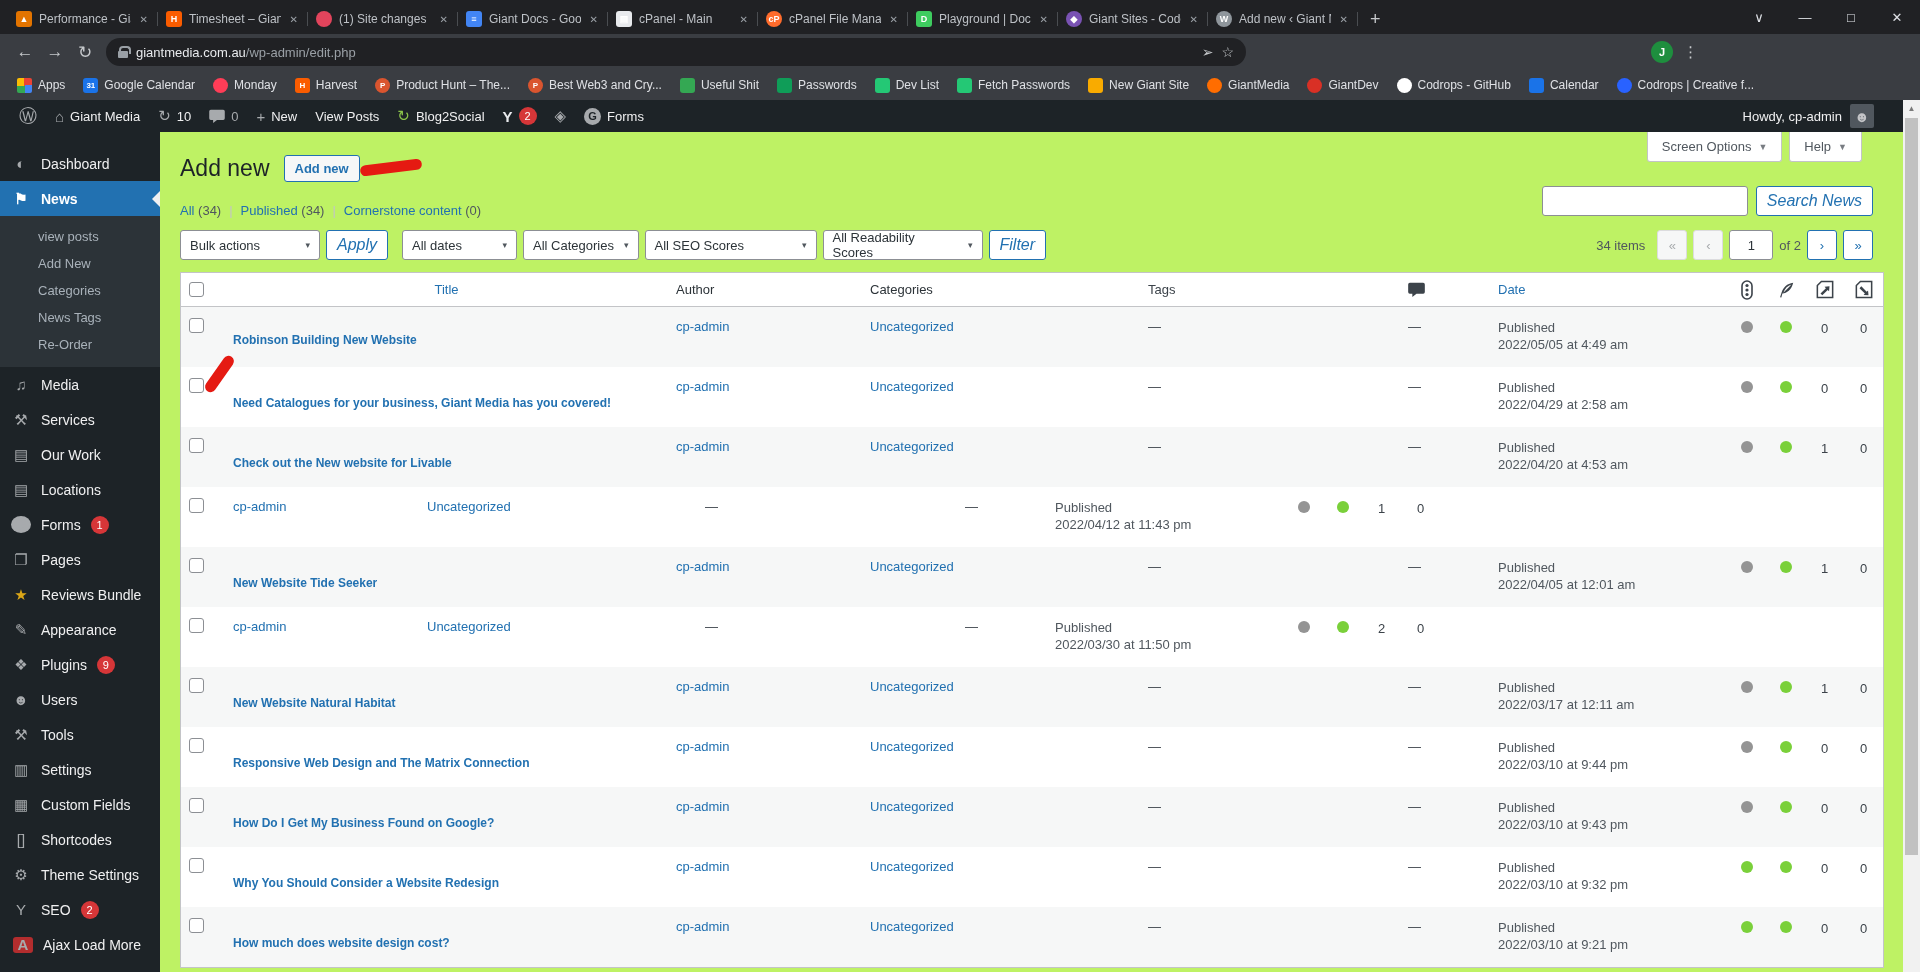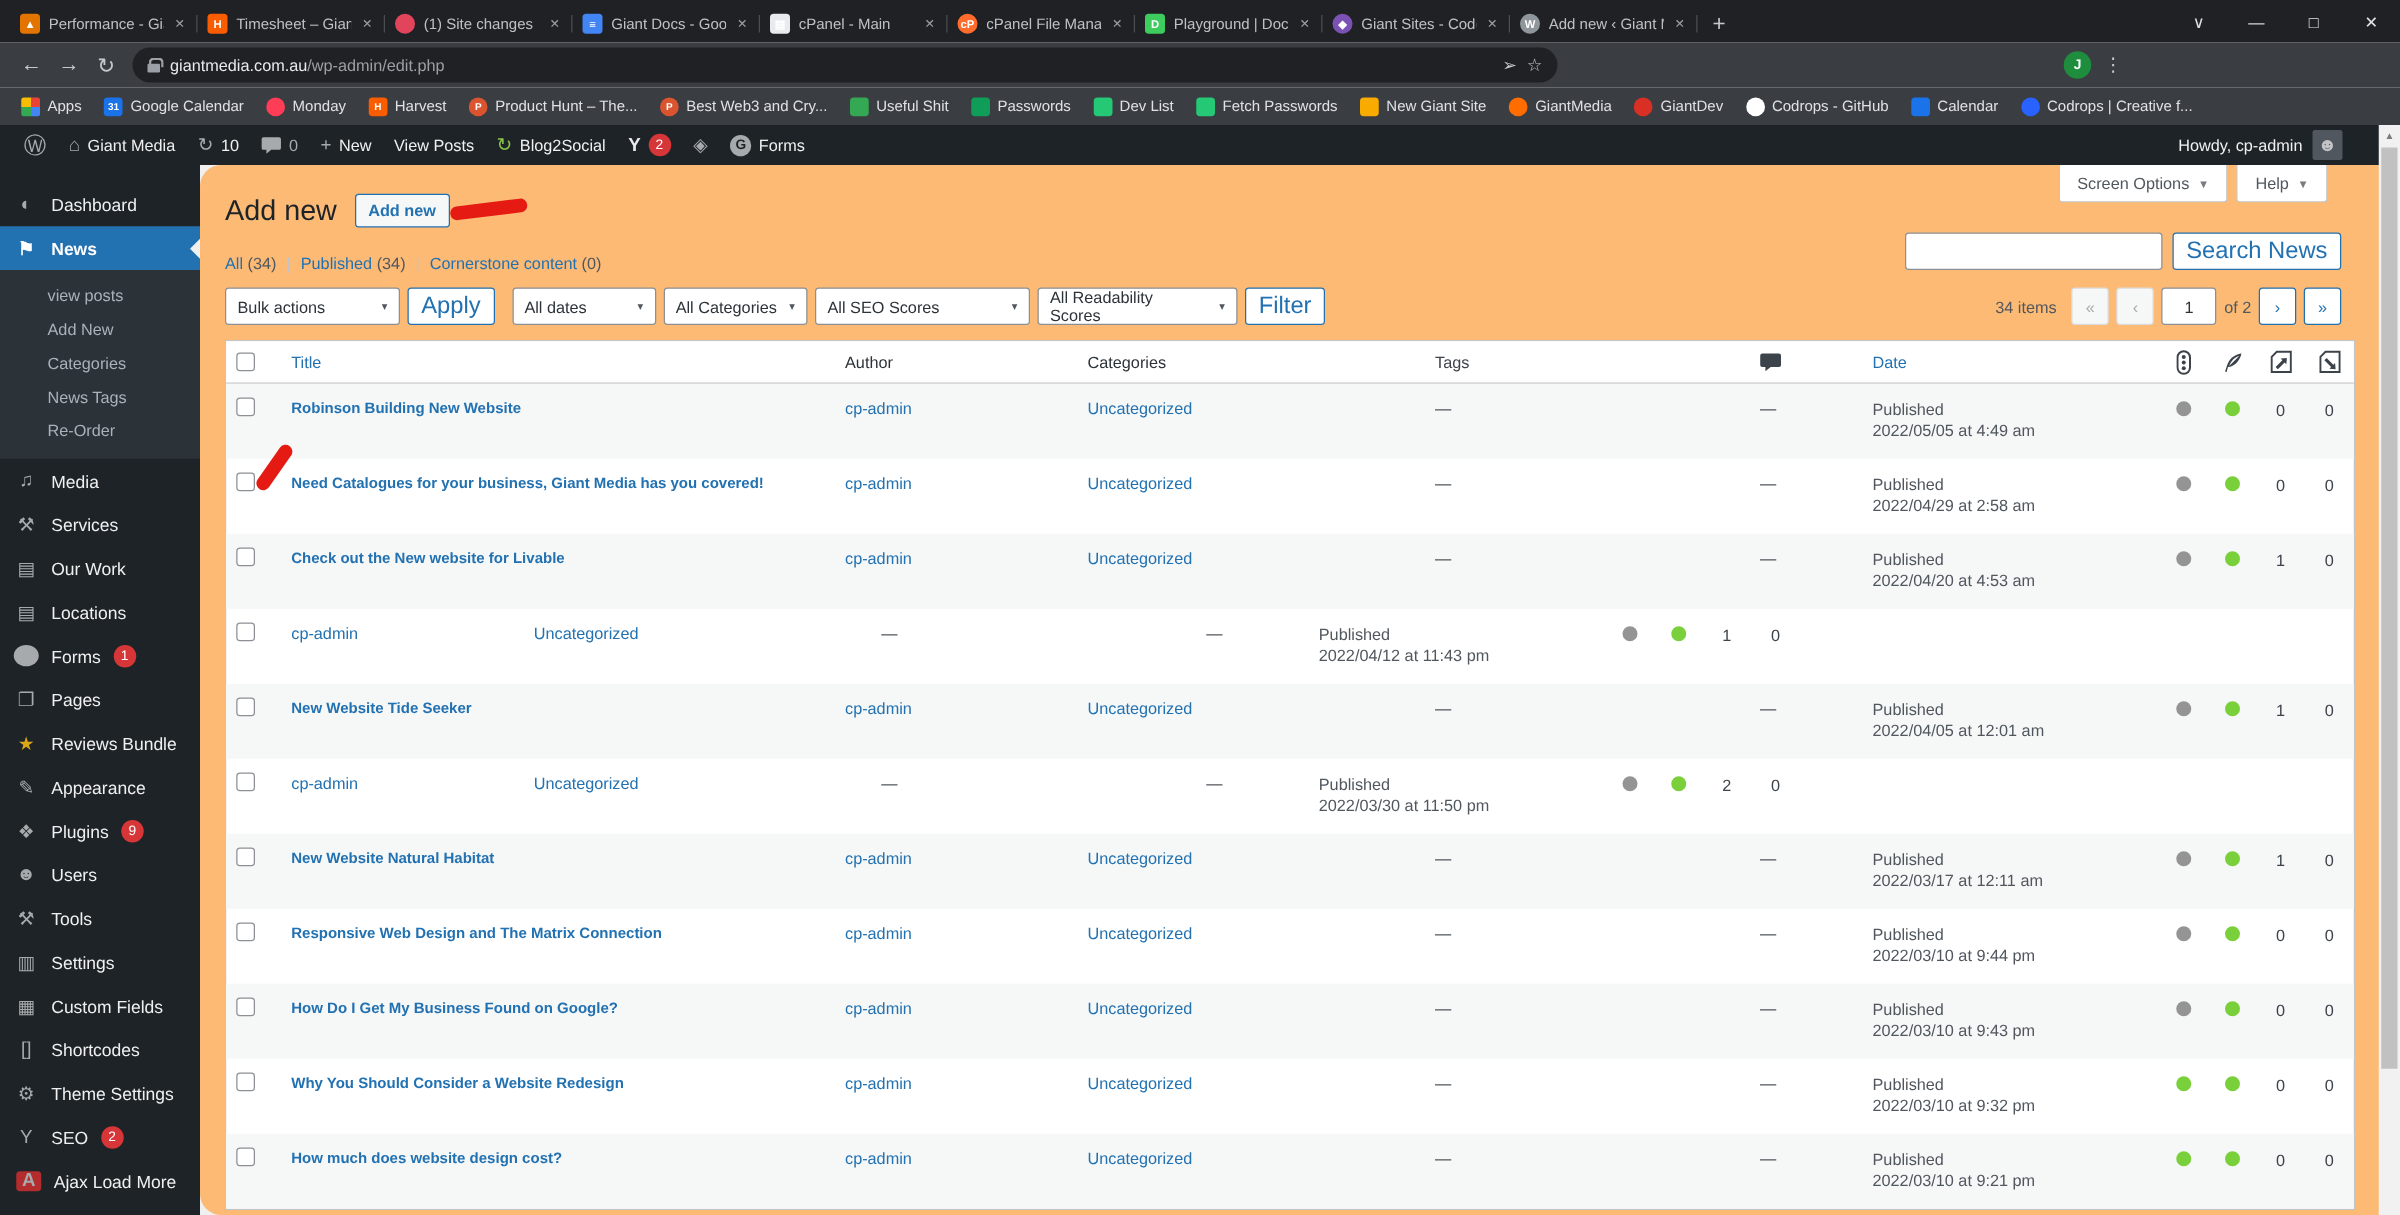--- a/index.html
+++ b/index.html
@@ -54,58 +54,58 @@
   .sb-item .sbi { width:20px; text-align:center; color:#a7aaad; font-size:15px; flex-shrink:0; }
   .sb-item .sb-badge { background:#d63638; color:#fff; border-radius:9px; min-width:18px; height:18px; font-size:11px; display:flex; align-items:center; justify-content:center; padding:0 5px; }
   .sb-news { height:35px; display:flex; align-items:center; gap:10px; padding:0 11px; background:#2271b1; color:#fff; font-weight:bold; font-size:14px; position:relative; }
   .sb-news .sbi { width:20px; text-align:center; color:#fff; font-size:15px; }
   .sb-news:after { content:""; position:absolute; right:0; top:50%; margin-top:-8px; border:8px solid transparent; border-right:8px solid #f0f0f1; }
   .sb-sub { background:#2c3338; padding:7px 0 9px; }
   .sb-sub-item { height:27px; display:flex; align-items:center; padding-left:38px; color:#a9b2ba; font-size:13px; }
   .icon-a { background:#b32d2e; color:#fff; border-radius:3px; font-size:11px; font-weight:bold; width:16px; height:16px; display:inline-flex; align-items:center; justify-content:center; margin-left:2px; }
 
   
-  .main { position:absolute; top:132px; left:160px; right:0; bottom:0; background:#fdba74;border-radius:17px; }
+  .main { position:absolute; top:132px; left:160px; right:0; bottom:0; background:#bef264; }
   .screen-tabs { position:absolute; top:0; right:58px; display:flex; gap:7px; z-index:5; }
   .screen-tab { background:#fff; border:1px solid #c3c4c7; border-top:none; border-radius:0 0 3px 3px; padding:7px 14px; color:#50575e; font-size:13px; display:flex; gap:7px; align-items:center; }
   .screen-tab .ar { font-size:9px; color:#787c82; }
 
   .title-row { position:absolute; left:20px; top:23px; display:flex; align-items:center; gap:14px; }
   h1.page-title { font-size:23px; font-weight:400; color:#1d2327; }
   .add-new-btn { border:1px solid #2271b1; color:#2271b1; background:#f6f7f7; border-radius:3px; padding:5px 10px; font-size:13px; font-weight:bold; }
 
   .views { position:absolute; left:20px; top:71px; display:flex; font-size:13px; color:#646970; }
   .view-item { color:#2271b1; }
   .view-item .cnt { color:#50575e; }
   .view-item + .view-item:before { content:"|"; color:#c3c4c7; margin:0 8px; }
 
   .search-cluster { position:absolute; top:54px; right:47px; display:flex; gap:8px; }
   .search-input { width:206px; height:30px; border:1px solid #8c8f94; border-radius:3px; background:#fff; padding:0 8px; font-size:13px; }
-  .btn-blue { border:1px solid #2271b1; color:#2271b1; background:#fff; border-radius:3px; height:30px; padding:0 10px; font-size:19px; }
+  .btn-blue { border:1px solid #2271b1; color:#2271b1; background:#fff; border-radius:3px; height:30px; padding:0 10px; font-size:16px;font-style:italic; }
 
   .filters { position:absolute; left:20px; top:98px; display:flex; gap:6px; align-items:center; }
   .sel { height:30px; border:1px solid #8c8f94; border-radius:3px; background:#fff; display:flex; align-items:center; justify-content:space-between; padding:0 9px; font-size:13px; color:#2c3338; gap:10px; }
   .sel .ar { font-size:9px; color:#50575e; }
 
   .pagination { position:absolute; top:98px; right:47px; display:flex; align-items:center; gap:6px; font-size:13px; color:#50575e; }
   .pg { width:30px; height:30px; border-radius:3px; display:flex; align-items:center; justify-content:center; font-size:13px; }
   .pg.en { background:#fff; border:1px solid #2271b1; color:#2271b1; }
   .pg.dis { background:#f6f7f7; border:1px solid #dcdcde; color:#a7aaad; }
   .pg-input { width:44px; height:30px; border:1px solid #8c8f94; border-radius:3px; text-align:center; font-size:13px; background:#fff; color:#2c3338; }
   .pg-items { margin-right:6px; }
 
   
   .list-table { position:absolute; left:20px; right:36px; top:140px; background:#fff; border:1px solid #c3c4c7; }
   .tr { display:flex; }
   .th { height:34px; align-items:center; border-bottom:1px solid #c3c4c7; background:#fff; font-size:13px; color:#2c3338; }
   .c { padding:0 8px; display:flex; align-items:flex-start; }
   .th .c { align-items:center; }
   .c-cb { width:44px; padding-top:11px; }
   .th .c-cb { padding-top:0; }
-  .c-title { flex:1; flex-direction:column; align-items:flex-start; padding-top:12px; }
+  .c-title { flex:1; flex-direction:column; align-items:flex-start; padding-top:12px;justify-content:center; }
   .th .c-title { flex-direction:row; padding-top:0; }
   .c-author { width:194px; padding-top:12px; }
   .th .c-author { padding-top:0; }
   .c-cat { width:278px; padding-top:12px; }
   .th .c-cat { padding-top:0; }
   .c-tags { width:260px; padding-top:12px; color:#3c434a; }
   .th .c-tags { padding-top:0; }
   .c-com { width:90px; padding-top:12px; color:#3c434a; }
   .th .c-com { padding-top:0; }
   .c-date { width:237px; flex-direction:column; padding-top:12px; color:#50575e; line-height:17px; }

